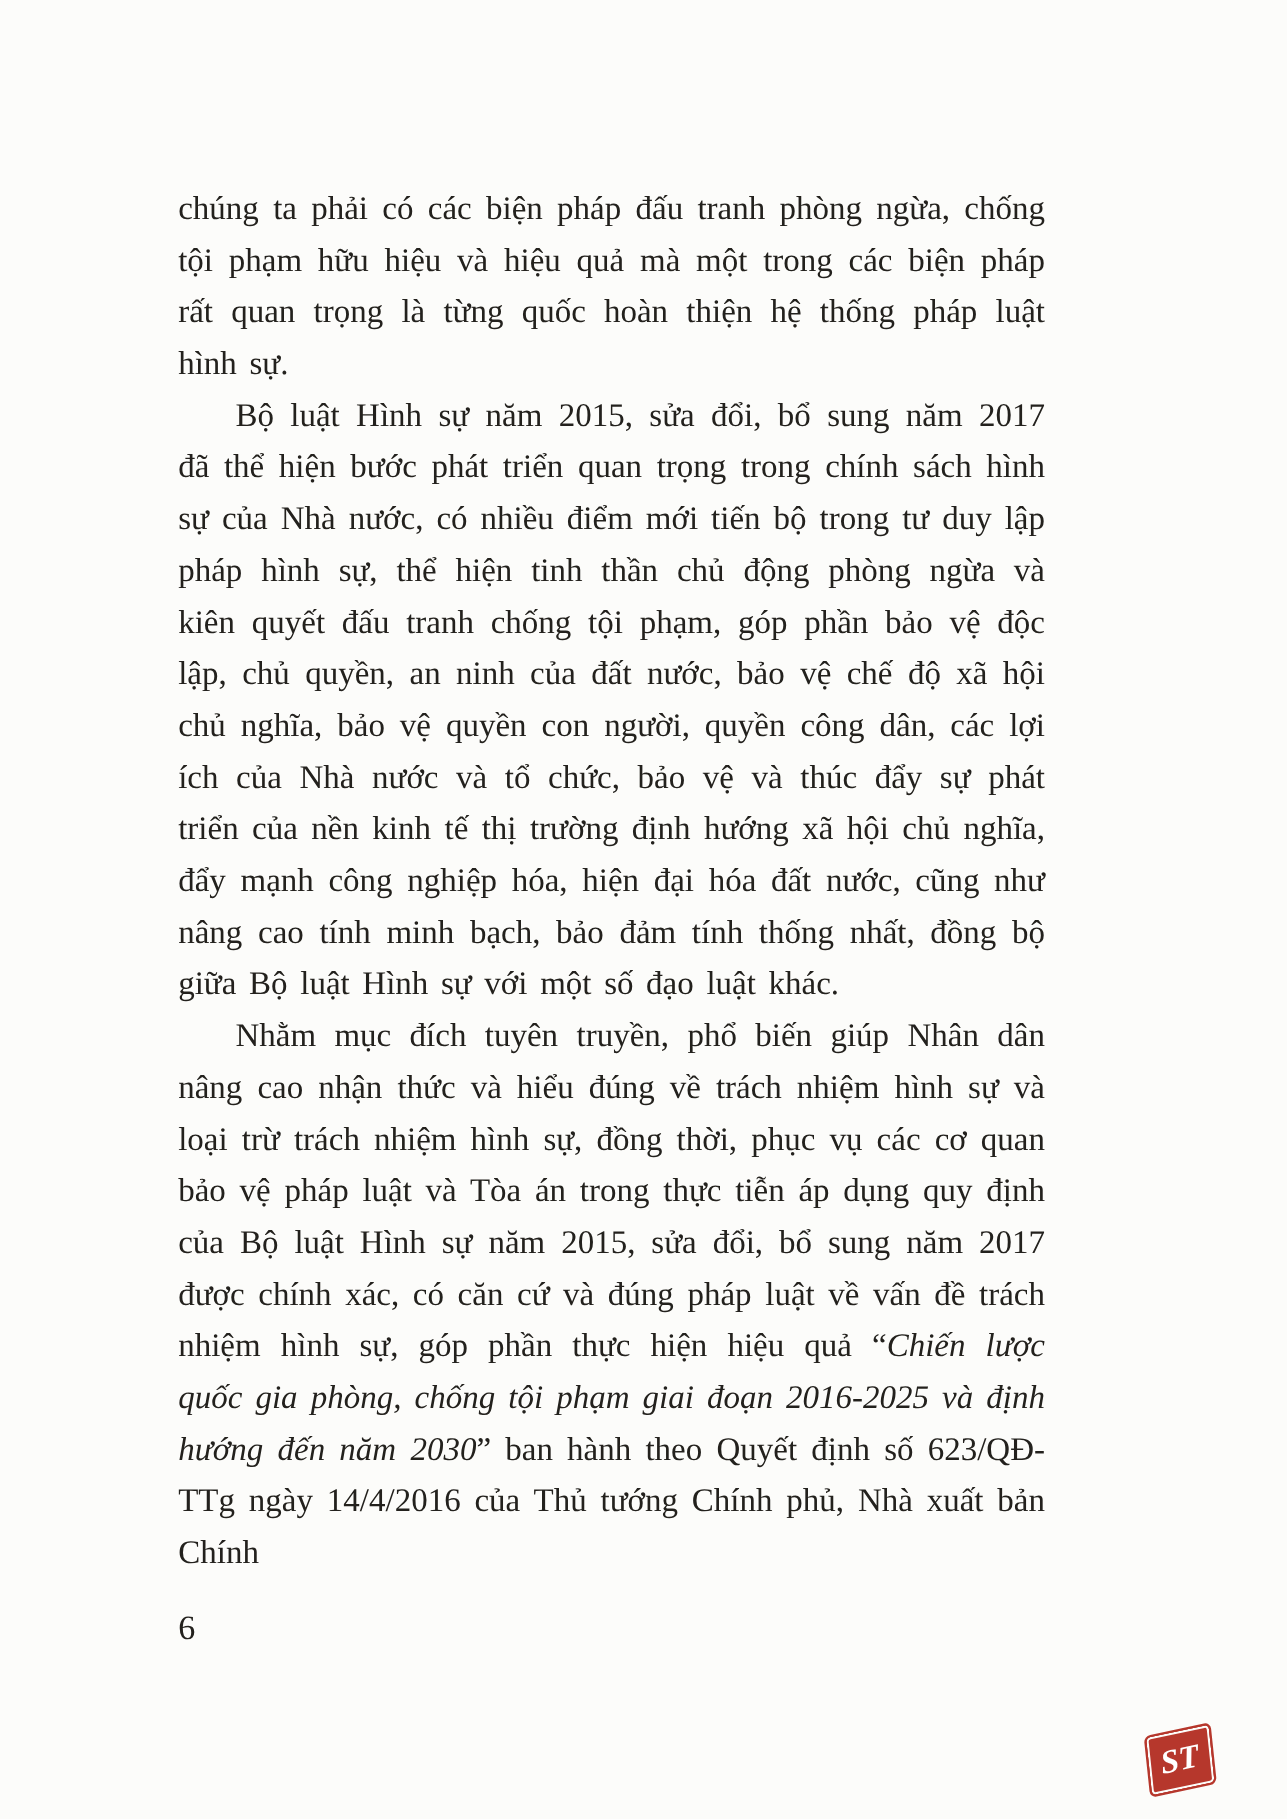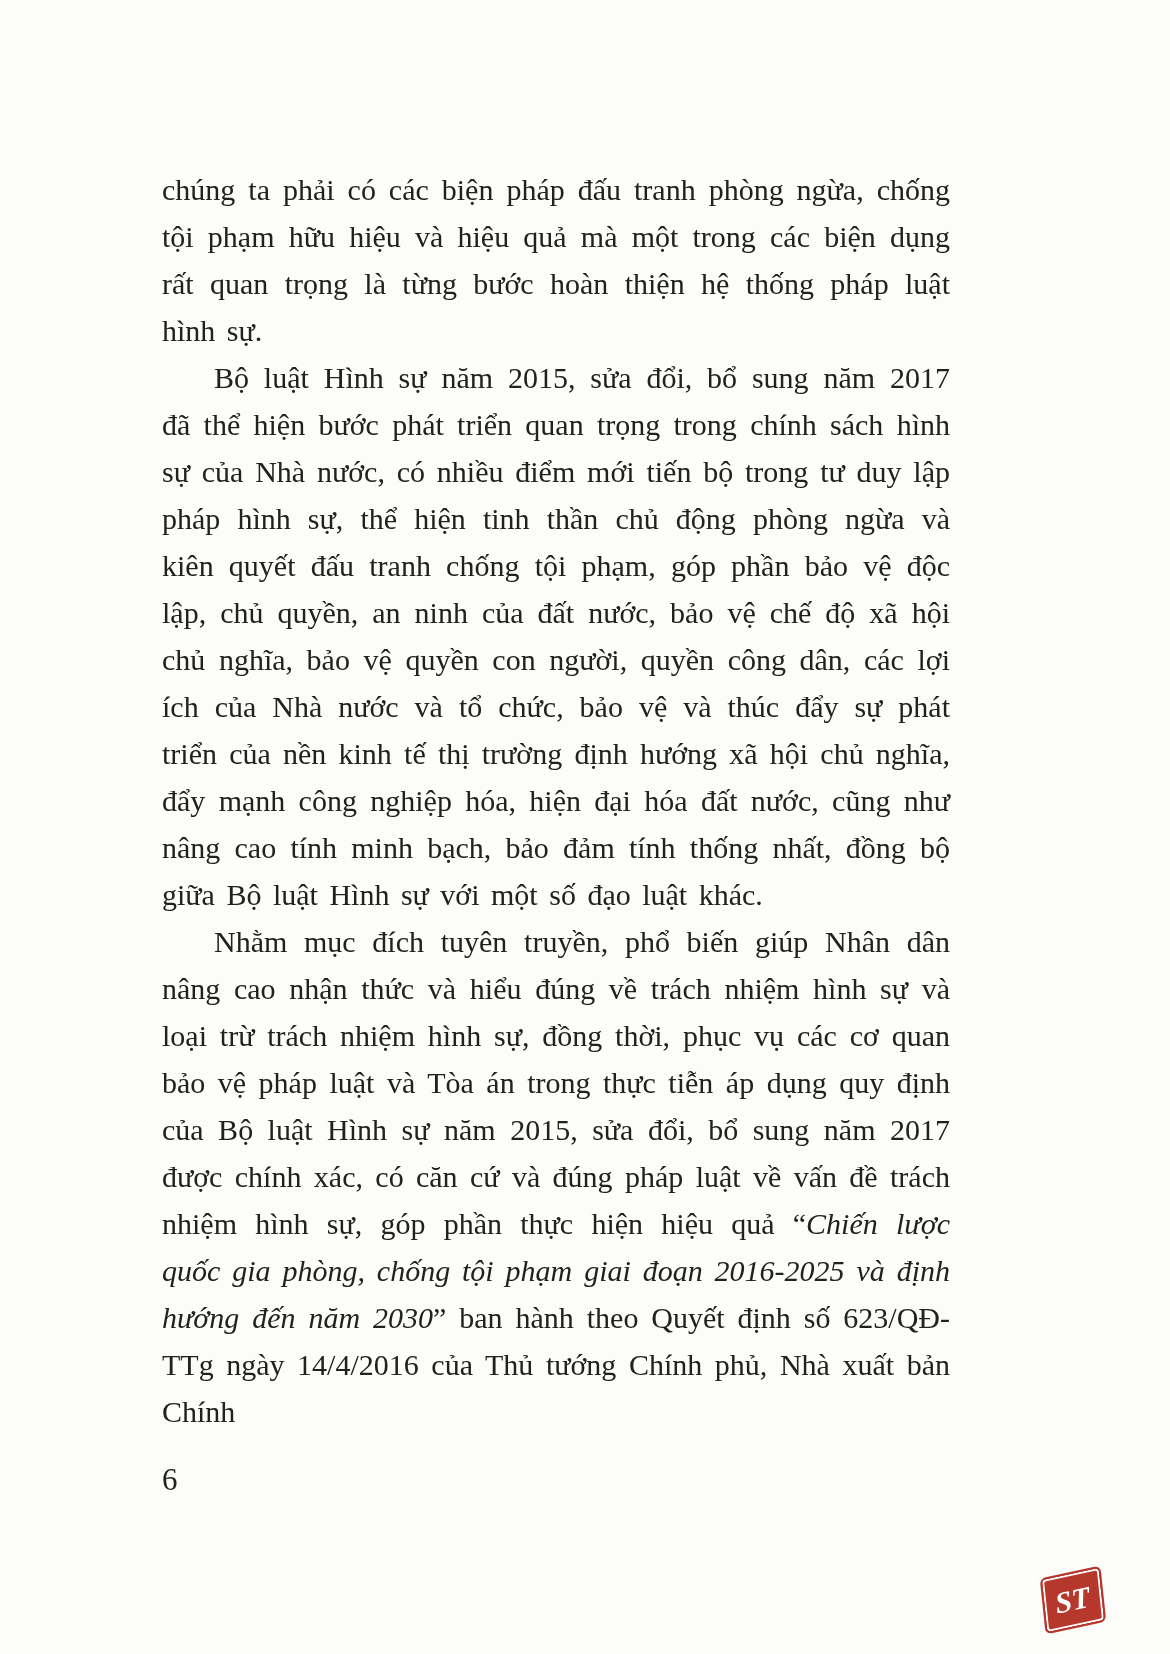--- a/index.html
+++ b/index.html
@@ -66,21 +66,21 @@
     line-height: 1;
     transform: skewX(3deg);
   }
 </style>
 </head>
 <body>
 
 <div class="page">
 
   <div class="text-block">
-    <p>chúng ta phải có các biện pháp đấu tranh phòng ngừa, chống tội phạm hữu hiệu và hiệu quả mà một trong các biện dụng rất quan trọng là từng bước hoàn thiện hệ thống pháp luật hình sự.</p>
+    <p>chúng ta phải có các biện pháp đấu tranh phòng ngừa, chống tội phạm hữu hiệu và hiệu quả mà một trong các biện pháp rất quan trọng là từng quốc hoàn thiện hệ thống pháp luật hình sự.</p>
 
     <p class="indent">Bộ luật Hình sự năm 2015, sửa đổi, bổ sung năm 2017 đã thể hiện bước phát triển quan trọng trong chính sách hình sự của Nhà nước, có nhiều điểm mới tiến bộ trong tư duy lập pháp hình sự, thể hiện tinh thần chủ động phòng ngừa và kiên quyết đấu tranh chống tội phạm, góp phần bảo vệ độc lập, chủ quyền, an ninh của đất nước, bảo vệ chế độ xã hội chủ nghĩa, bảo vệ quyền con người, quyền công dân, các lợi ích của Nhà nước và tổ chức, bảo vệ và thúc đẩy sự phát triển của nền kinh tế thị trường định hướng xã hội chủ nghĩa, đẩy mạnh công nghiệp hóa, hiện đại hóa đất nước, cũng như nâng cao tính minh bạch, bảo đảm tính thống nhất, đồng bộ giữa Bộ luật Hình sự với một số đạo luật khác.</p>
 
     <p class="indent"><span>Nhằm mục đích tuyên truyền, phổ biến giúp Nhân dân nâng cao nhận thức và hiểu đúng về trách nhiệm hình sự và loại trừ trách nhiệm hình sự, đồng thời, phục vụ các cơ quan bảo vệ pháp luật và Tòa án trong thực tiễn áp dụng quy định của Bộ luật Hình sự năm 2015, sửa đổi, bổ sung năm 2017 được chính xác, có căn cứ và đúng pháp luật về vấn đề trách nhiệm hình sự, góp phần thực hiện hiệu quả “</span><span class="italic">Chiến lược quốc gia phòng, chống tội phạm giai đoạn 2016-2025 và định hướng đến năm 2030</span><span>” ban hành theo Quyết định số 623/QĐ-TTg ngày 14/4/2016 của Thủ tướng Chính phủ, Nhà xuất bản Chính</span></p>
   </div>
 
   <div class="page-number">6</div>
 
   <div class="publisher-logo">
     <span class="st">ST</span>

